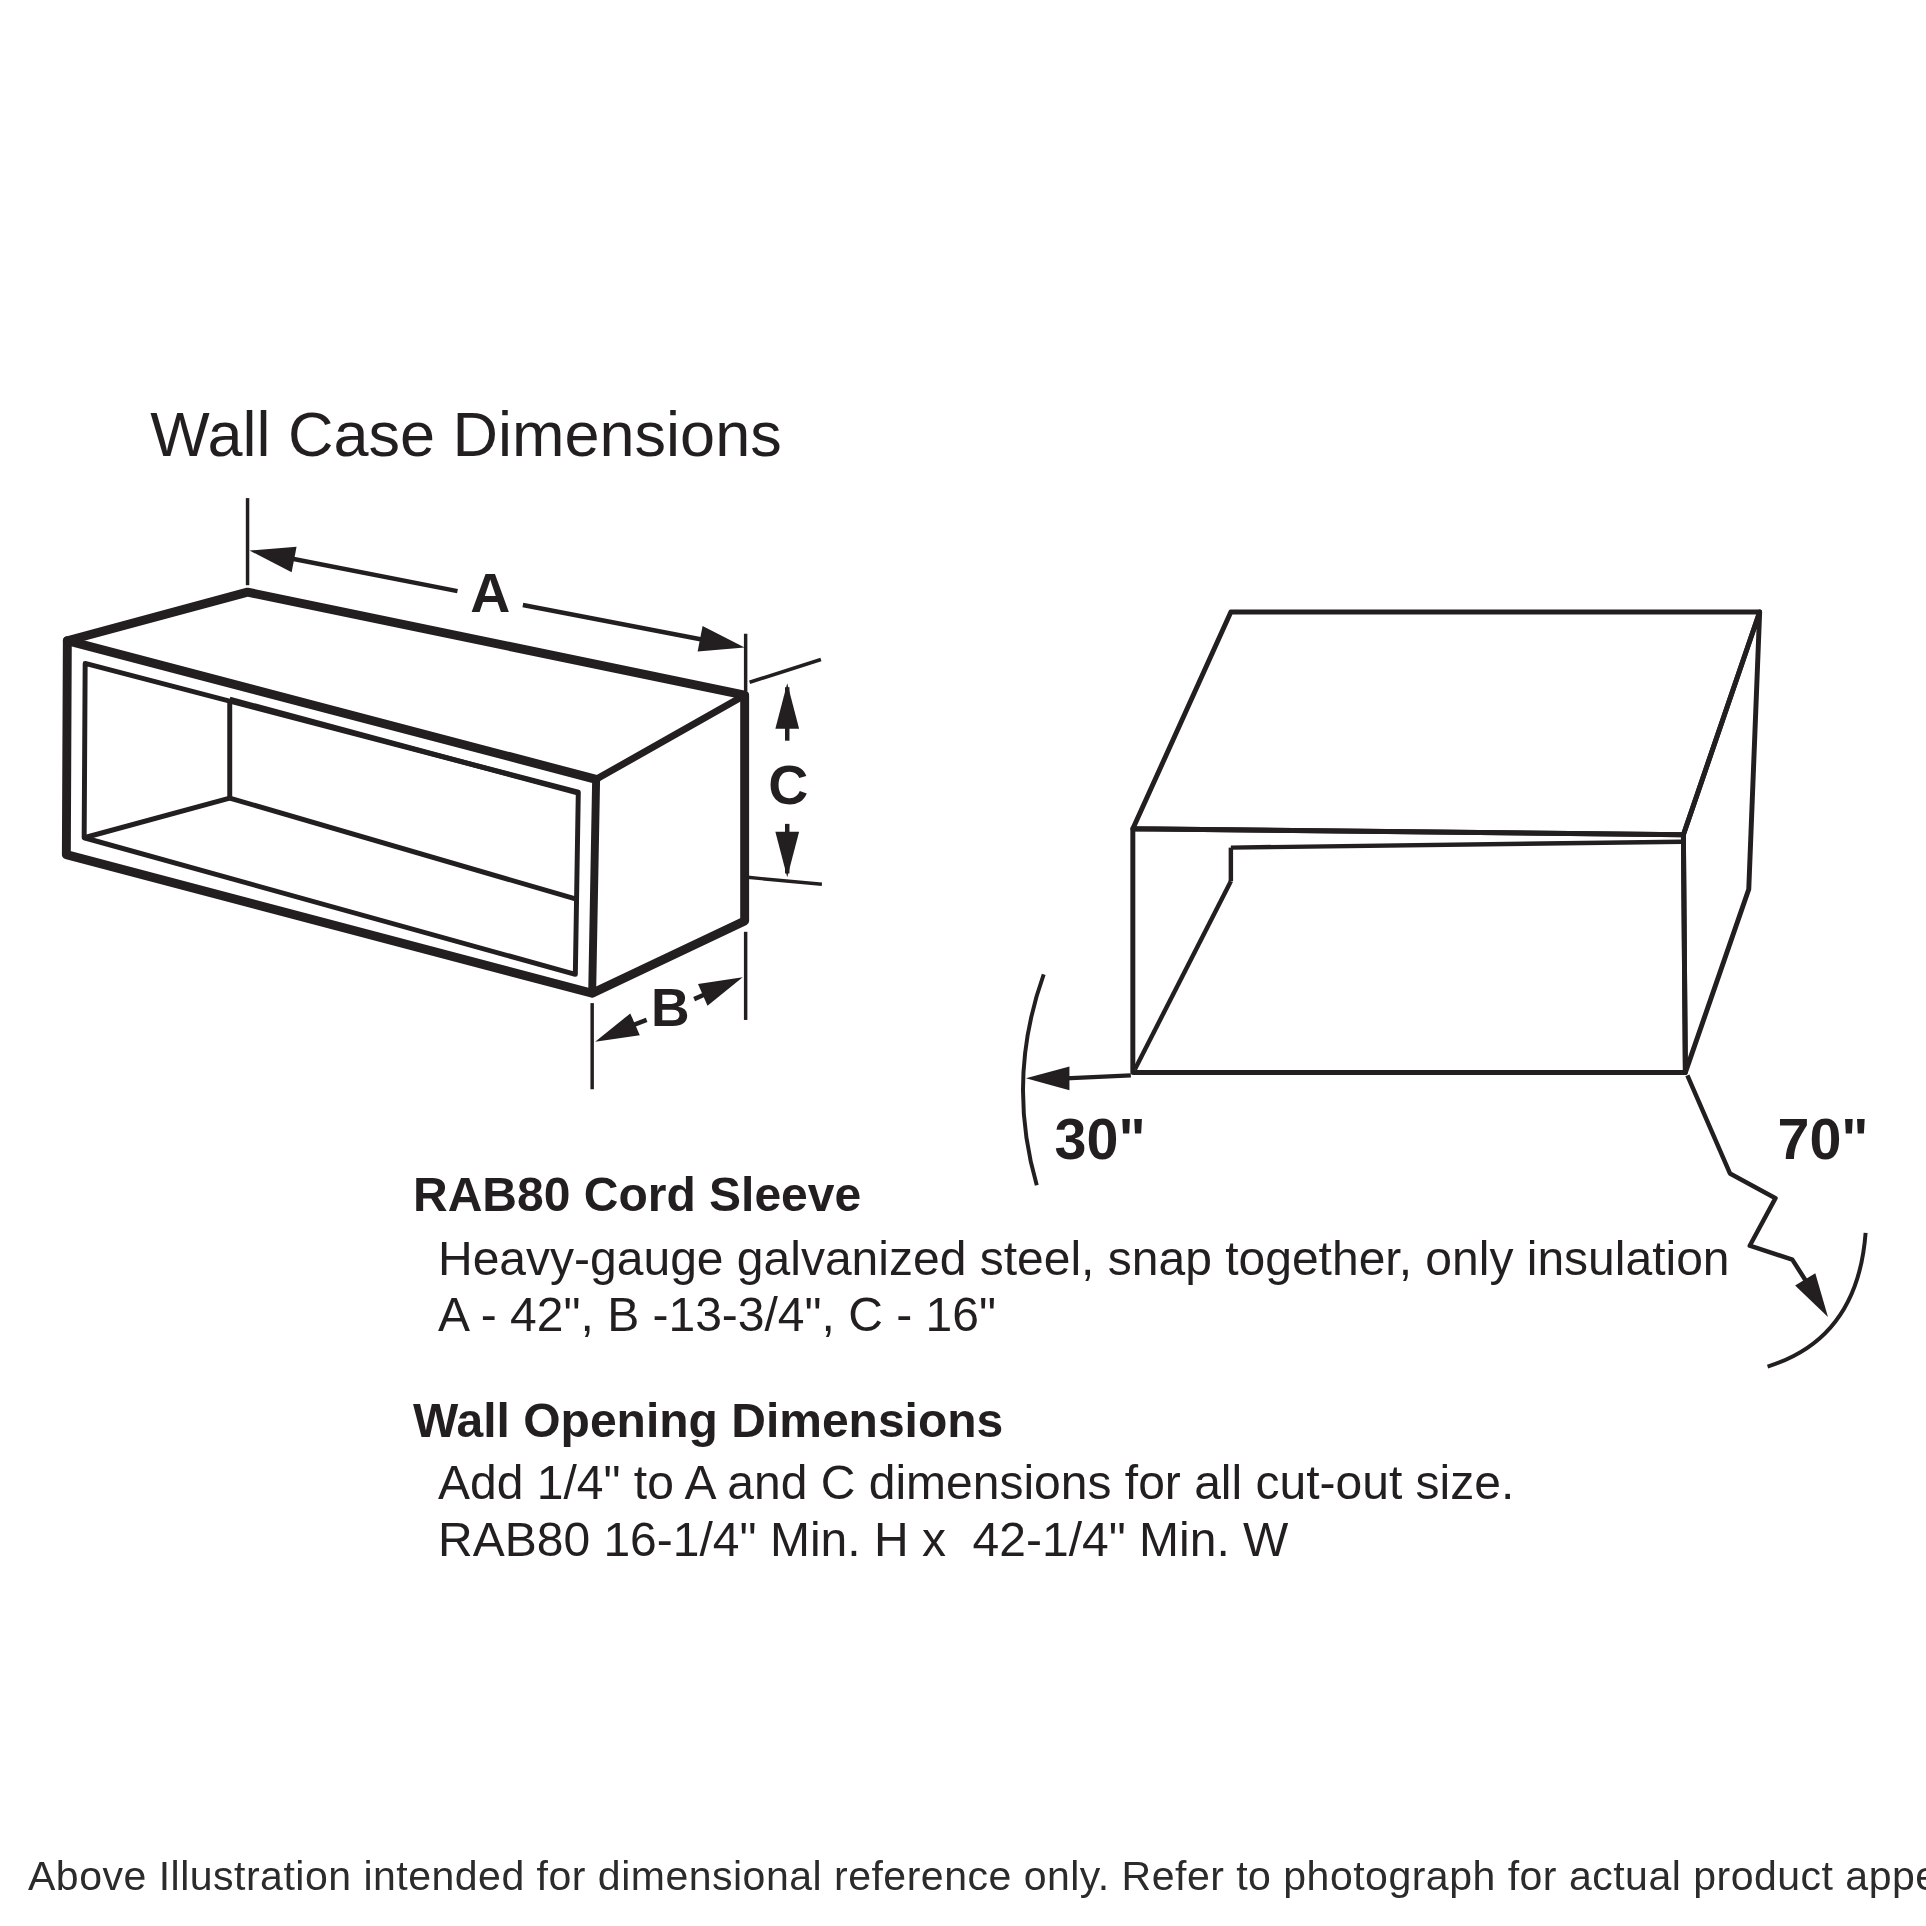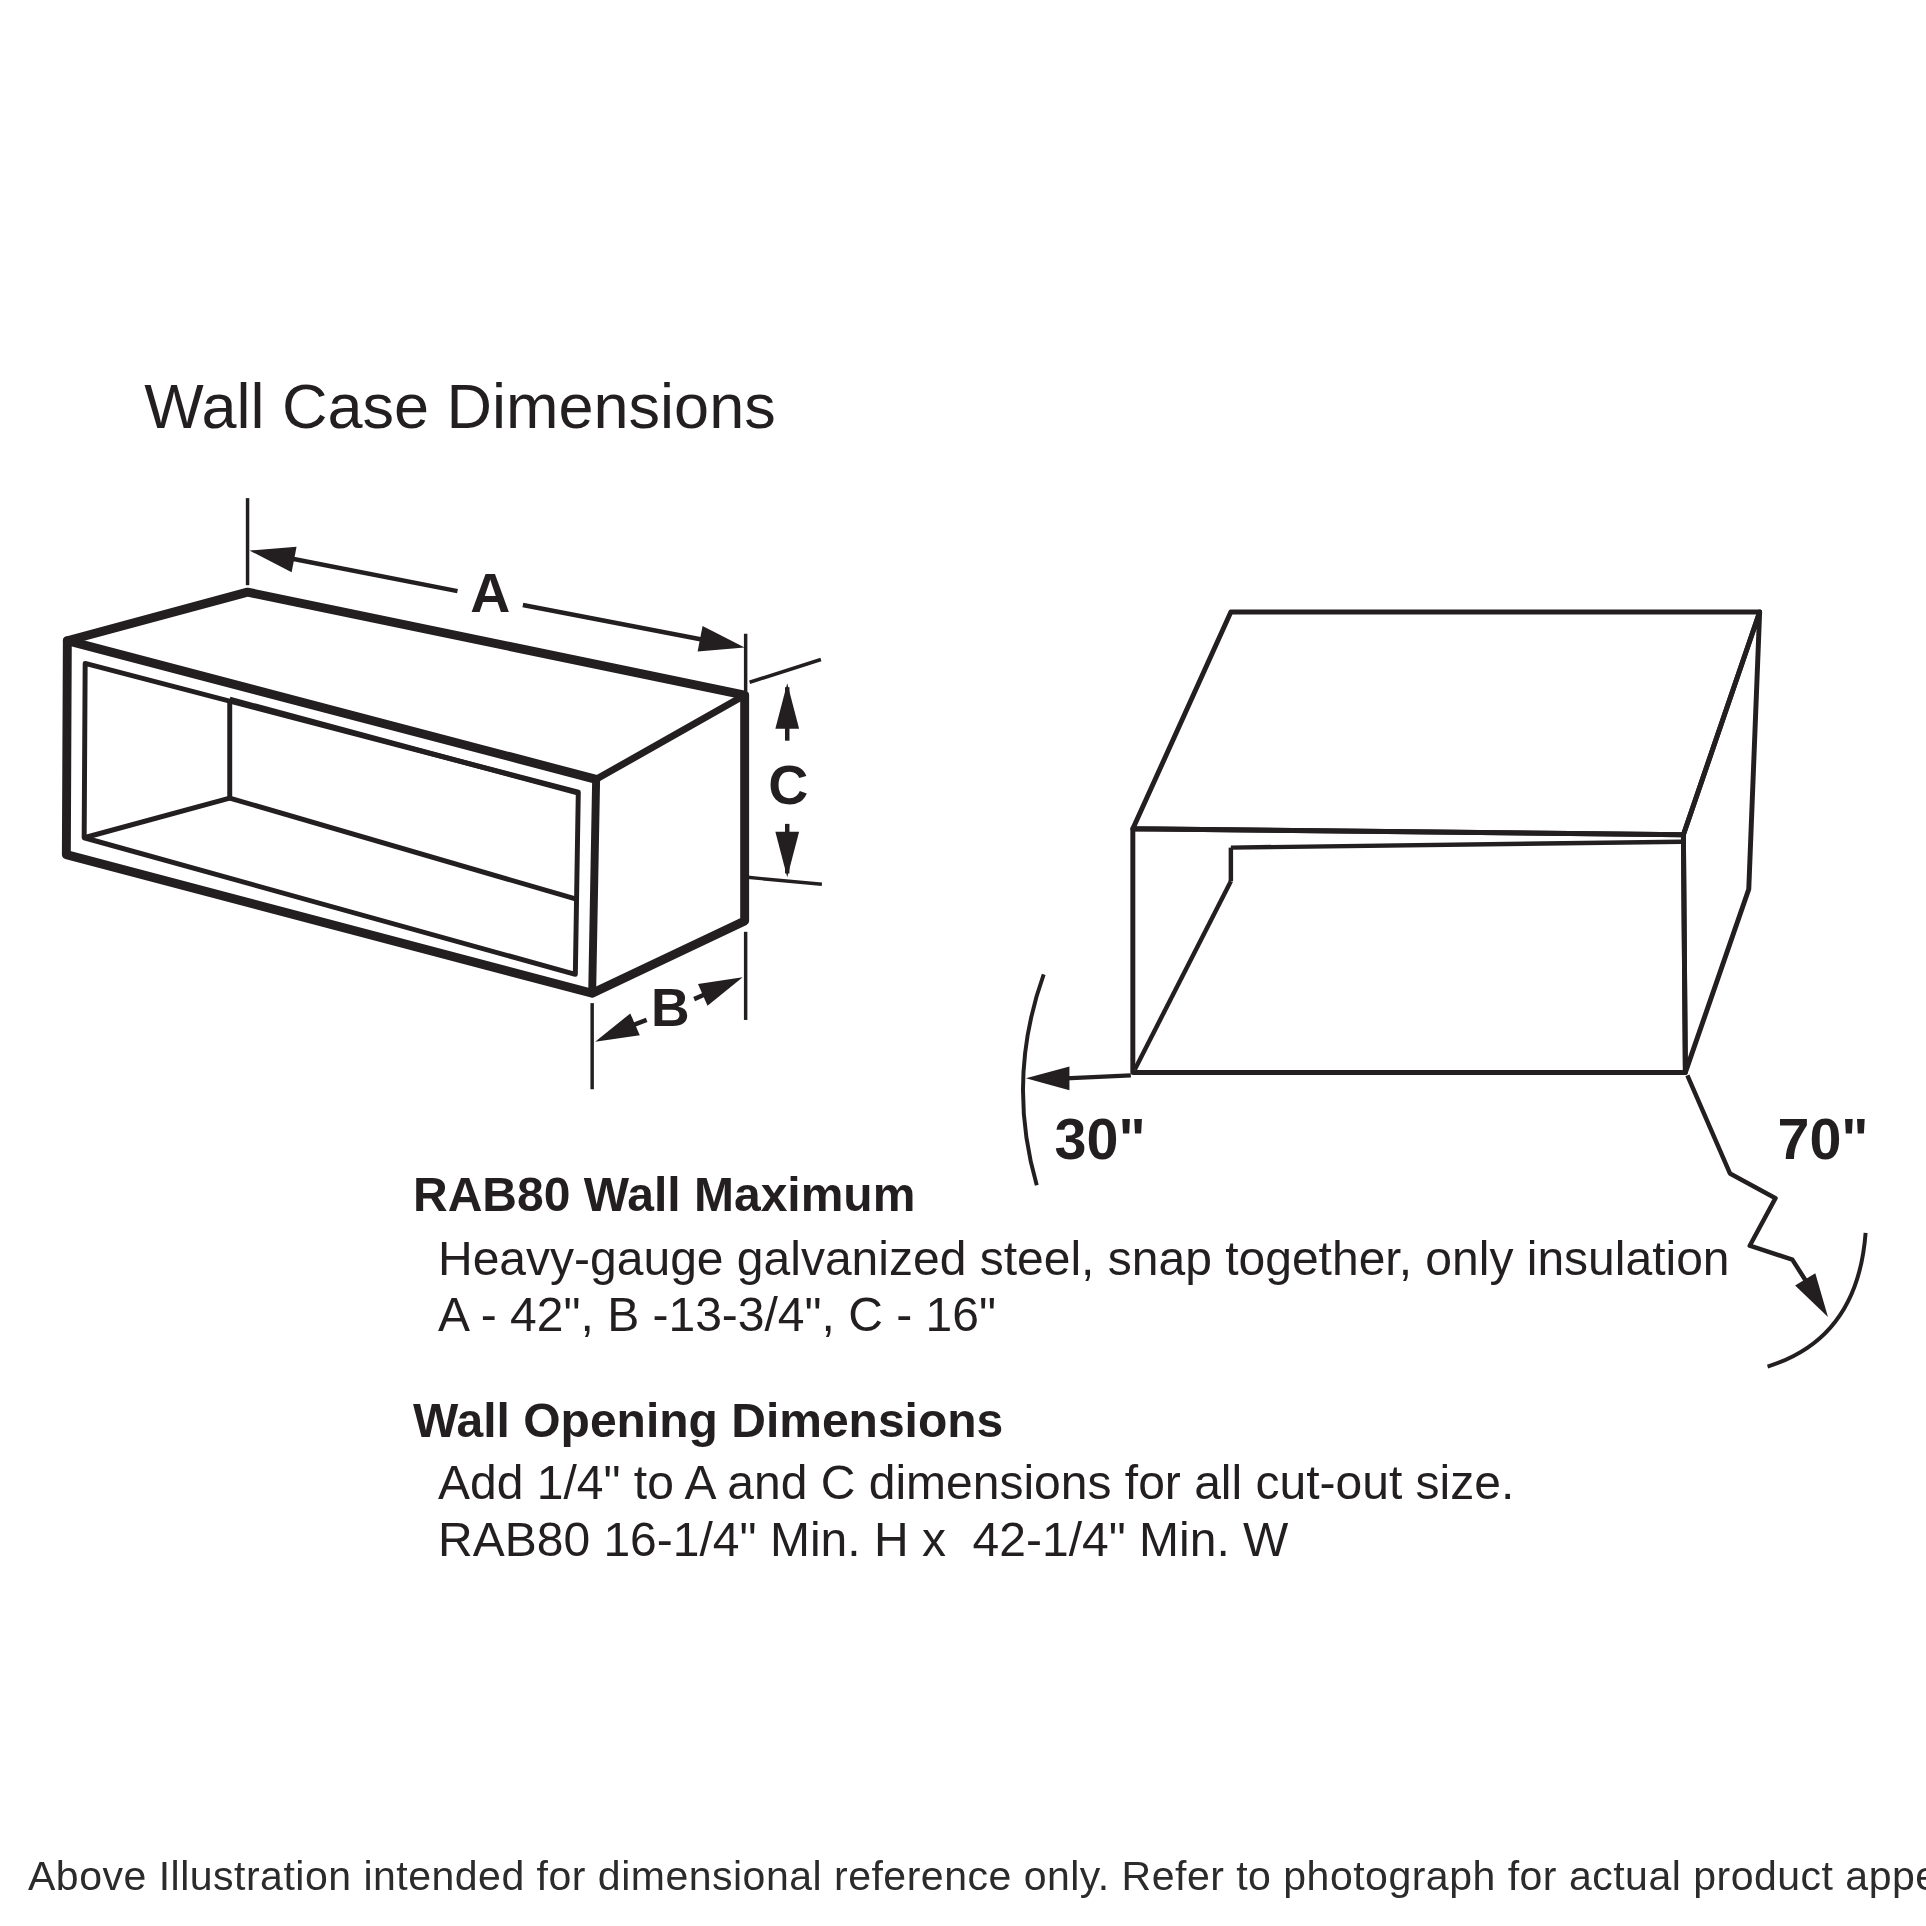--- a/index.html
+++ b/index.html
@@ -19,21 +19,21 @@
   }
   .title {
     position: absolute;
     top: 368px;
     font-size: 63px;
     line-height: 76px;
     text-align: center;
     color: #231f20;
     white-space: pre;
   }
-  #title-left  { left: 64px;   width: 792px; }
+  #title-left  { left: 70px;   width: 792px; margin-top: 28px; }
   #title-right { left: 1104px; width: 792px; }
   .tline {
     position: absolute;
     font-size: 48px;
     line-height: 50px;
     white-space: pre;
     color: #231f20;
   }
   .tline.bold { font-weight: bold; }
   .h1  { top: 1170px; left: 413px; }
@@ -143,21 +143,21 @@
         <polygon class="ah" points="1846,1330 1812.8,1298.2 1833.2,1285.8"></polygon>
         <path class="ln" stroke-width="4" d="M1884,1245 Q1876,1352 1785,1380"></path>
         <text class="dim-label" x="1841" y="1170" font-size="58" text-anchor="middle">70"</text>
       </g>
     </g>
   </svg>
 
   <div class="title" id="title-left">Wall Case Dimensions</div>
 
 
-  <div class="tline bold h1">RAB80 Wall Maximum</div>
+  <div class="tline bold h1">RAB80 Cord Sleeve</div>
   <div class="tline b1a">Heavy-gauge galvanized steel, snap together, only insulation</div>
   <div class="tline b1b">A - 42", B -13-3/4", C - 16"</div>
 
   <div class="tline bold h2">Wall Opening Dimensions</div>
   <div class="tline b2a">Add 1/4" to A and C dimensions for all cut-out size.</div>
   <div class="tline b2b">RAB80 16-1/4" Min. H x  42-1/4" Min. W</div>
 
   <div class="disclaimer">Above Illustration intended for dimensional reference only. Refer to photograph for actual product appearance.</div>
 
 </div>

